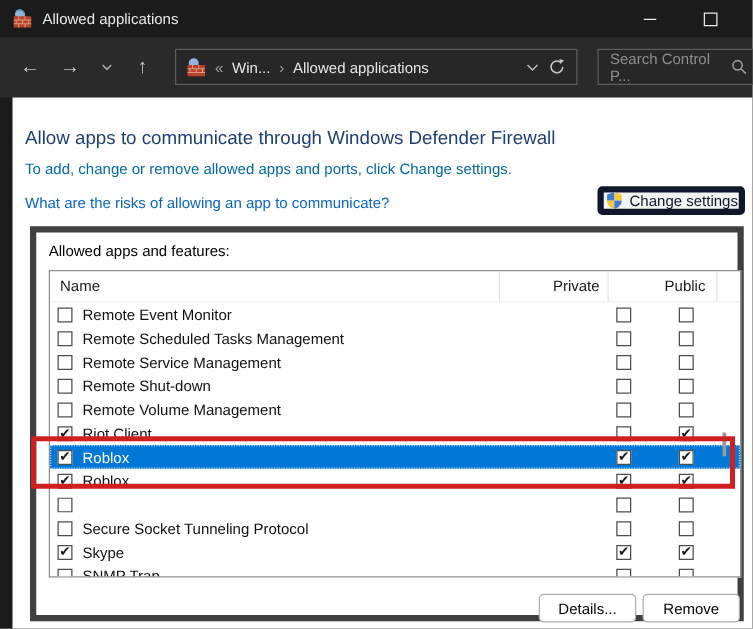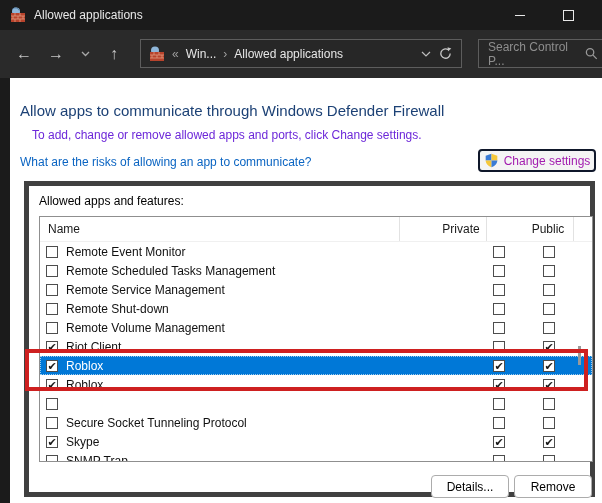--- a/index.html
+++ b/index.html
@@ -25,24 +25,24 @@
   .navbtn.small{width:26px;font-size:11px;color:#a8a8a8;}
   .addressbar{position:absolute;left:140px;top:9px;width:322px;height:29px;border:1px solid #5d5d5d;box-sizing:border-box;
     display:flex;align-items:center;gap:7px;padding:0 8px;color:#e6e6e6;font-size:12px;background:#272727;}
   .crumb-dim{color:#9f9f9f;}
   .addr-spacer{flex:1;}
   .searchbox{position:absolute;left:478px;top:9px;width:130px;height:29px;border:1px solid #5d5d5d;box-sizing:border-box;
     display:flex;align-items:center;justify-content:space-between;padding:0 9px;background:#272727;color:#8e8e8e;font-size:12px;}
   
   .content{position:absolute;left:10px;top:78px;width:592px;height:425px;background:#ffffff;color:#111;font-size:12px;}
   .h1{position:absolute;left:10px;top:24px;font-size:15px;color:#1c4175;}
-  .sub{position:absolute;left:22px;top:50px;color:#6d28d9;}
+  .sub{position:absolute;left:10px;top:50px;color:#0369a1;}
   .risklink{position:absolute;left:10px;top:77px;color:#0a64c2;cursor:pointer;}
-  .chgbtn{position:absolute;left:468px;top:71px;width:118px;height:23px;background:#f4f4f4;border:2px solid #0f172a;border-radius:4px;
-    display:flex;align-items:center;justify-content:center;gap:5px;color:#a21caf;font-size:12px;box-sizing:border-box;}
+  .chgbtn{position:absolute;left:468px;top:71px;width:118px;height:23px;background:#f4f4f4;border:5px solid #0f172a;border-radius:4px;
+    display:flex;align-items:center;justify-content:center;gap:5px;color:#0f172a;font-size:12px;box-sizing:border-box;}
   
   .groupbox{position:absolute;left:14px;top:103px;width:571px;height:316px;border:5px solid #404040;box-sizing:border-box;background:#fff;}
   .grouplabel{position:absolute;left:10px;top:8px;color:#000;}
   .listbox{position:absolute;left:10px;top:30px;width:554px;height:246px;border:1px solid #8f8f8f;box-sizing:border-box;overflow:hidden;background:#fff;}
   .lheader{display:flex;height:24px;align-items:center;border-bottom:1px solid #f0f0f0;color:#1a1a1a;}
   .lheader .name{flex:1;padding-left:8px;}
   .lheader .col{width:50px;text-align:center;border-left:1px solid #e2e2e2;align-self:stretch;display:flex;align-items:center;justify-content:center;padding-left:36px;}
   .lheader .gut{width:18px;border-left:1px solid #e2e2e2;align-self:stretch;}
   .lrow{display:flex;height:19px;align-items:center;}
   .lrow .name{flex:1;display:flex;align-items:center;gap:8px;padding-left:6px;overflow:hidden;white-space:nowrap;}

